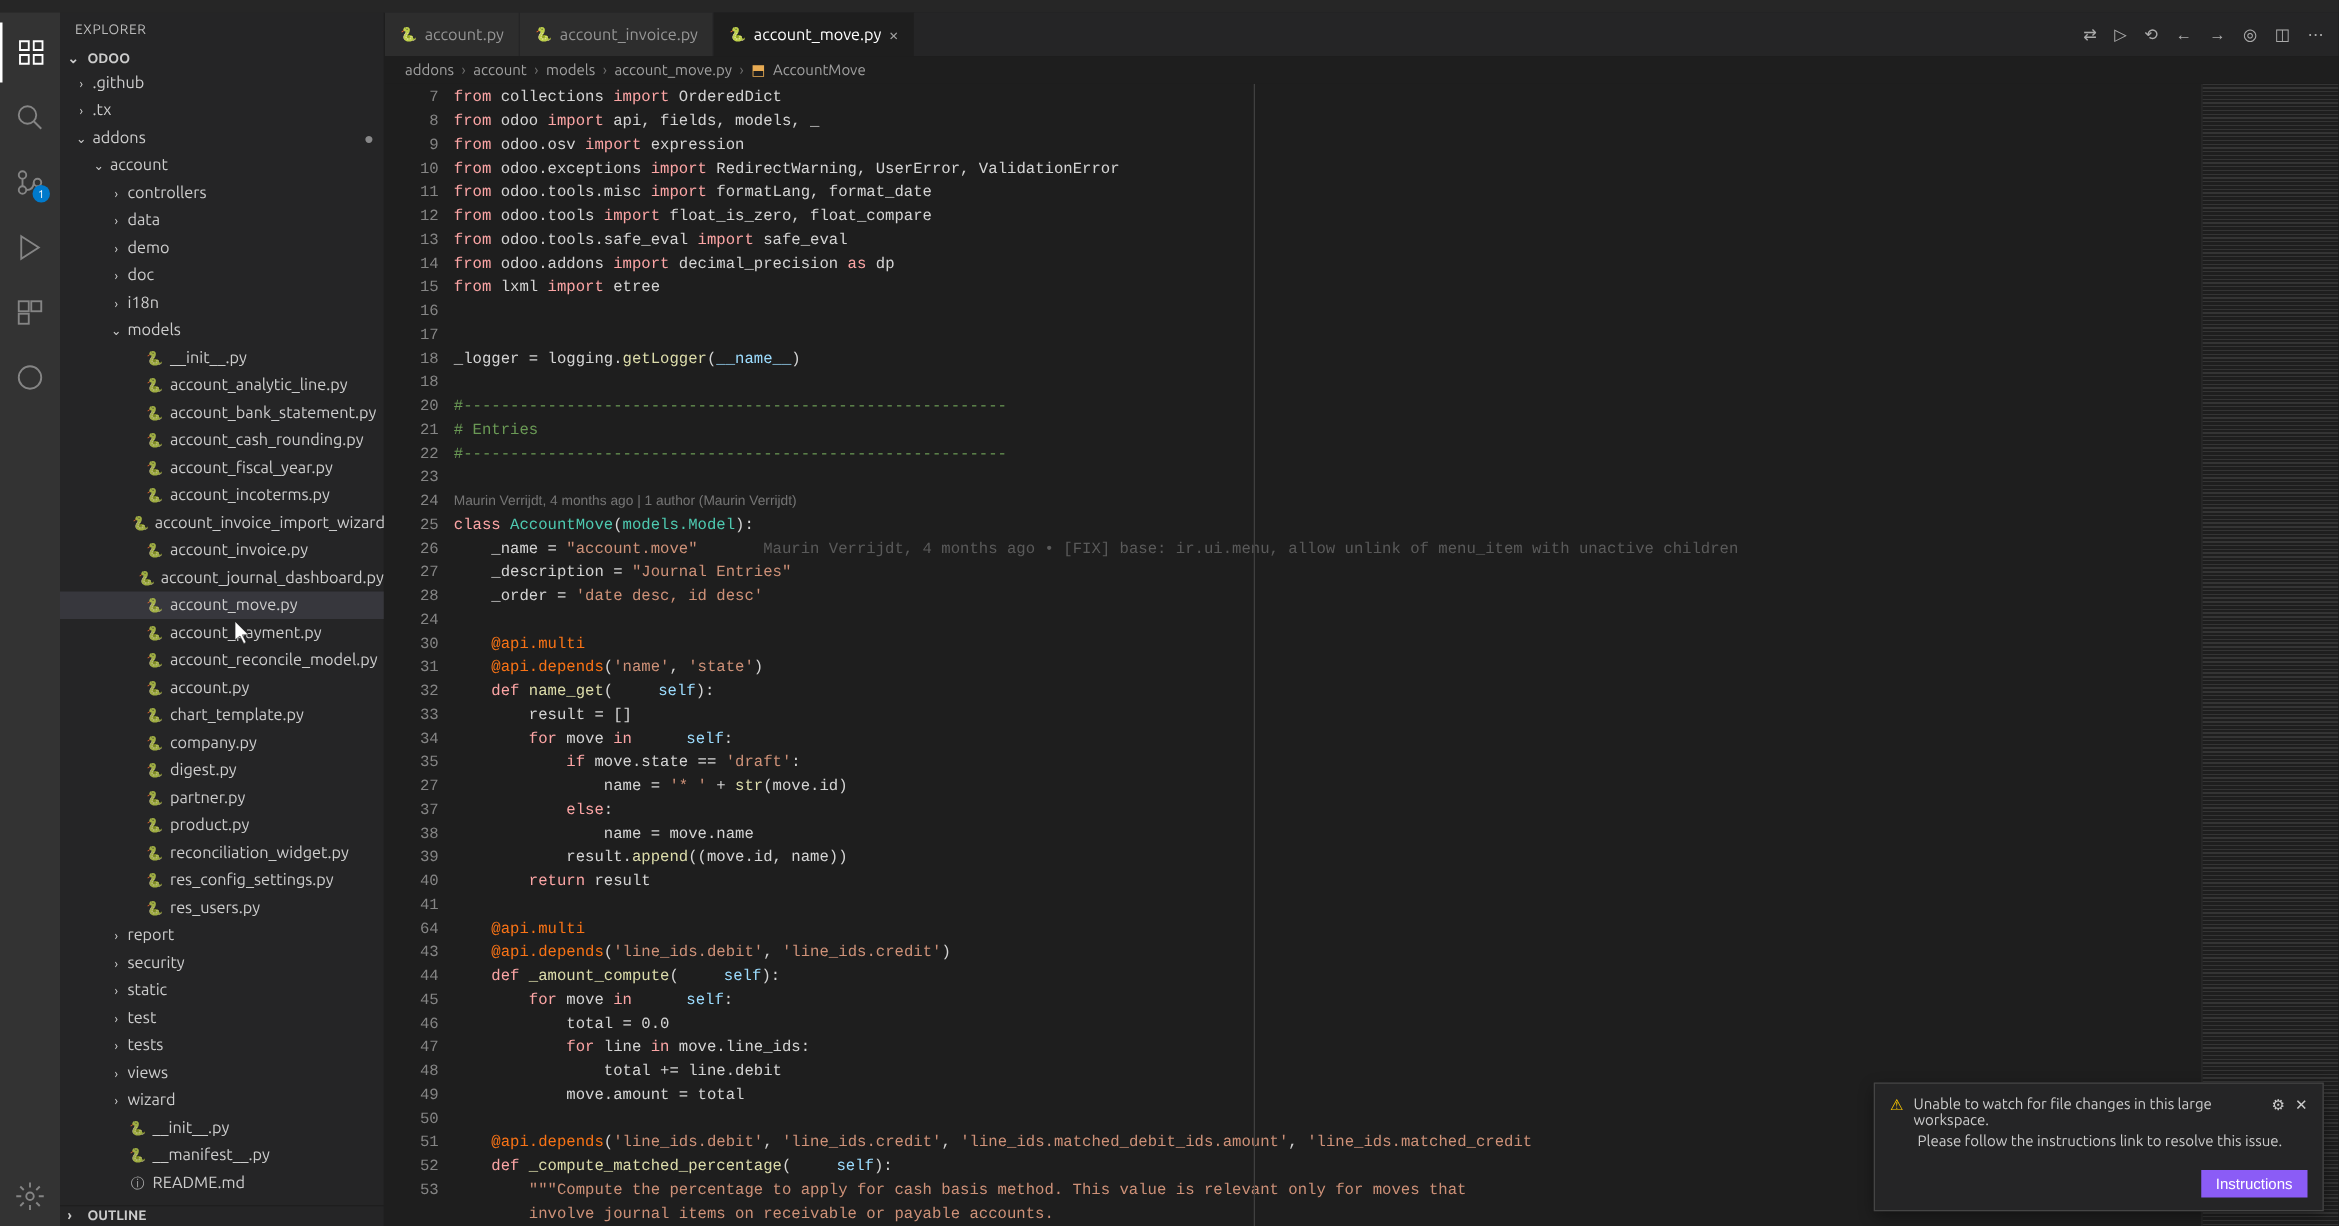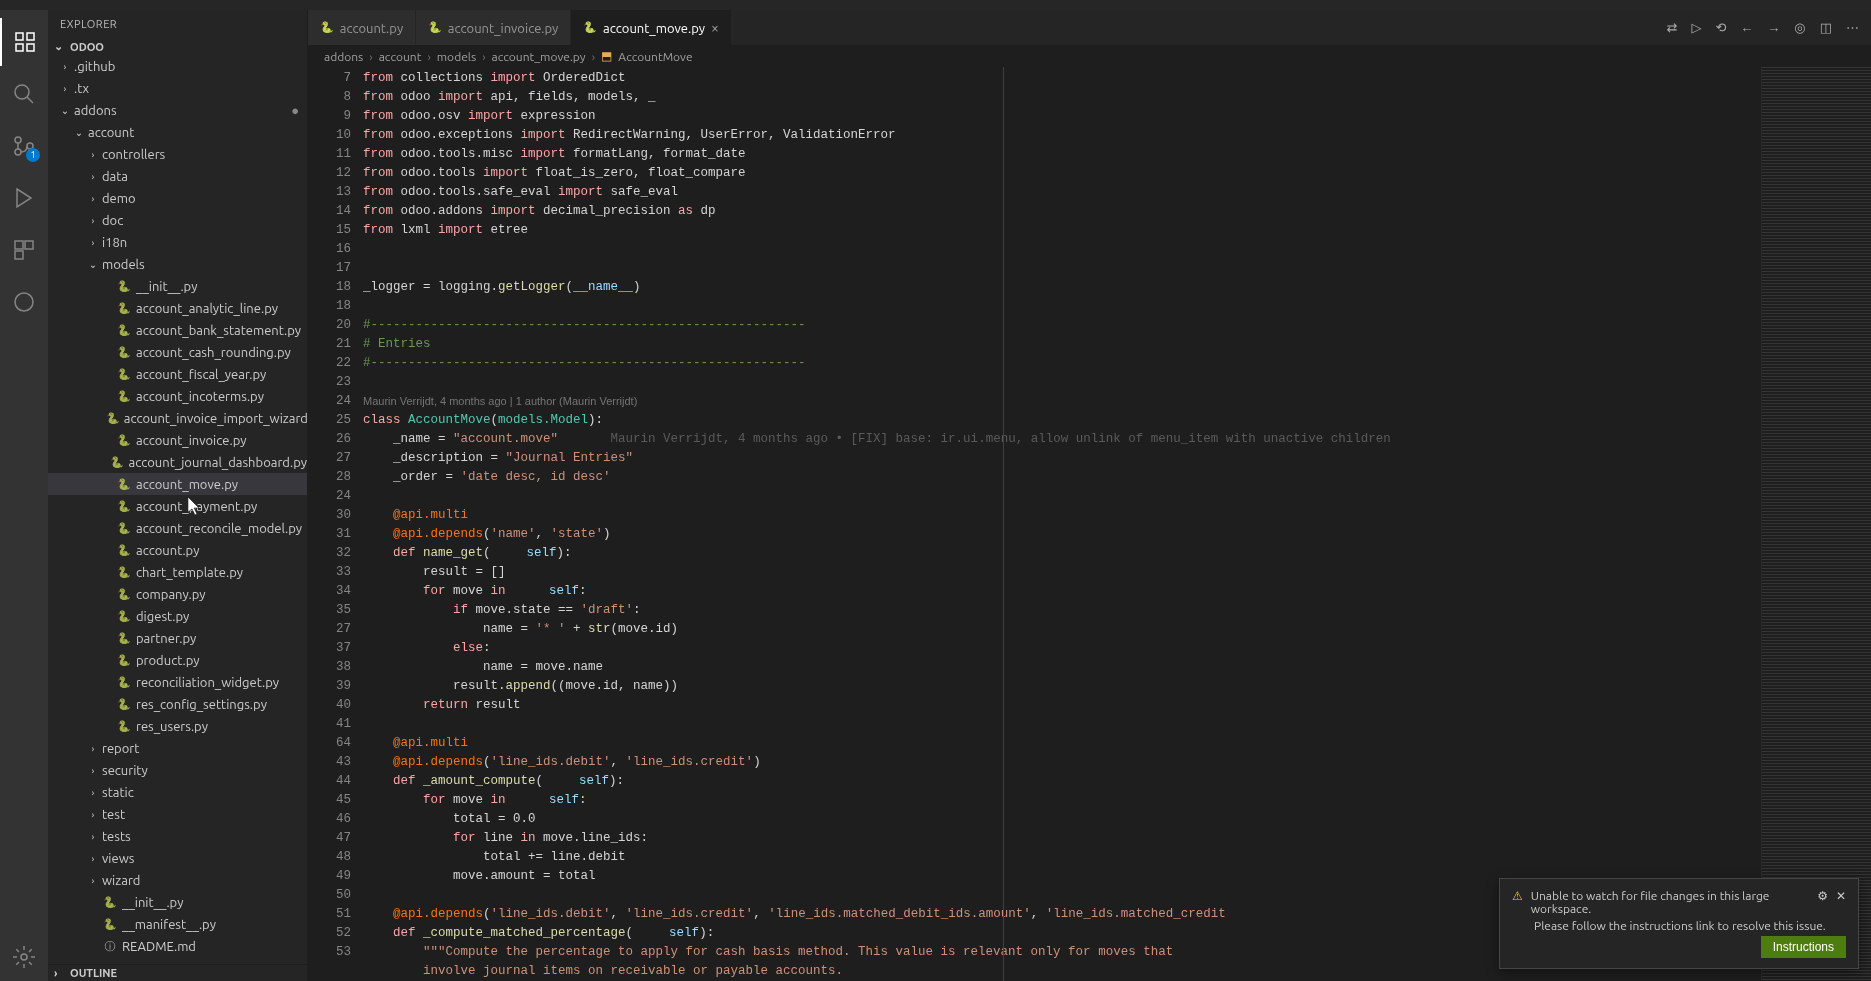--- a/index.html
+++ b/index.html
@@ -46,21 +46,21 @@
 .str { color: #ce9178; }
 .var { color: #9cdcfe; }
 .self { color: #9cdcfe; margin-left: 36px; }
 .cmt { color: #6a9955; }
 .op { color: #d4d4d4; }
 .dec { color: #f97316; }
 .notification { position: absolute; bottom: 12px; right: 12px; width: 360px; background: #252526; border: 1px solid #454545; padding: 10px 12px; font-size: 12px; color: #cccccc; box-shadow: 0 4px 12px rgba(0,0,0,0.4); }
 .notification .row1 { display: flex; align-items: flex-start; gap: 8px; }
 .notification .warn { color: #ffcc00; }
 .notification .ctrls { margin-left: auto; display: flex; gap: 8px; color: #cccccc; }
-.notification .btn { background: #4d7c0f; color: #fff; padding: 4px 12px; border: none; margin-top: 4px; float: right; cursor: pointer; font-size: 12px; }
+.notification .btn { background: #8b5cf6; color: #fff; padding: 4px 12px; border: none; margin-top: 16px; float: right; cursor: pointer; font-size: 12px; }
 .cursor-img { position: absolute; z-index: 999; width: 14px; height: 20px; pointer-events: none; }
 .cursor-img svg { width: 100%; height: 100%; }
 </style>
 </head>
 <body>
 
 <div class="top-menu"></div>
 
 <div class="layout">
   <div class="activity-bar">

